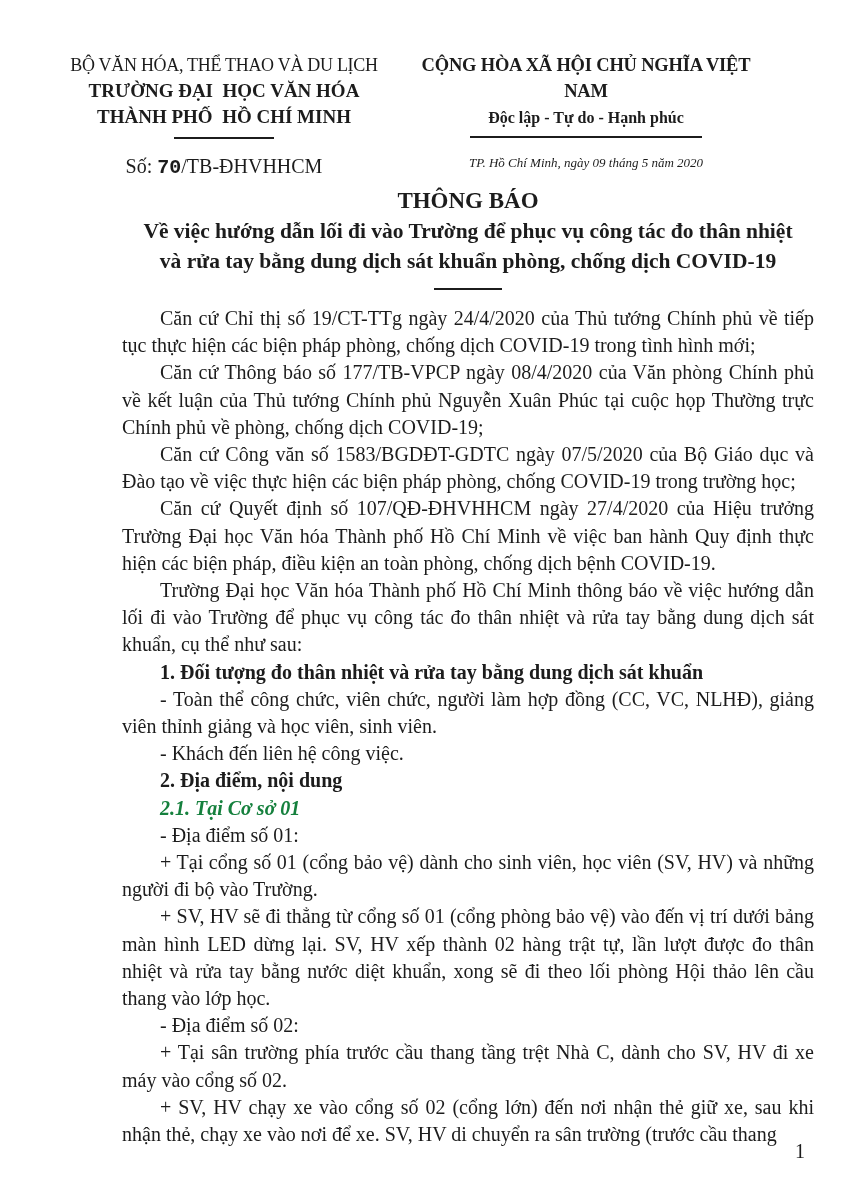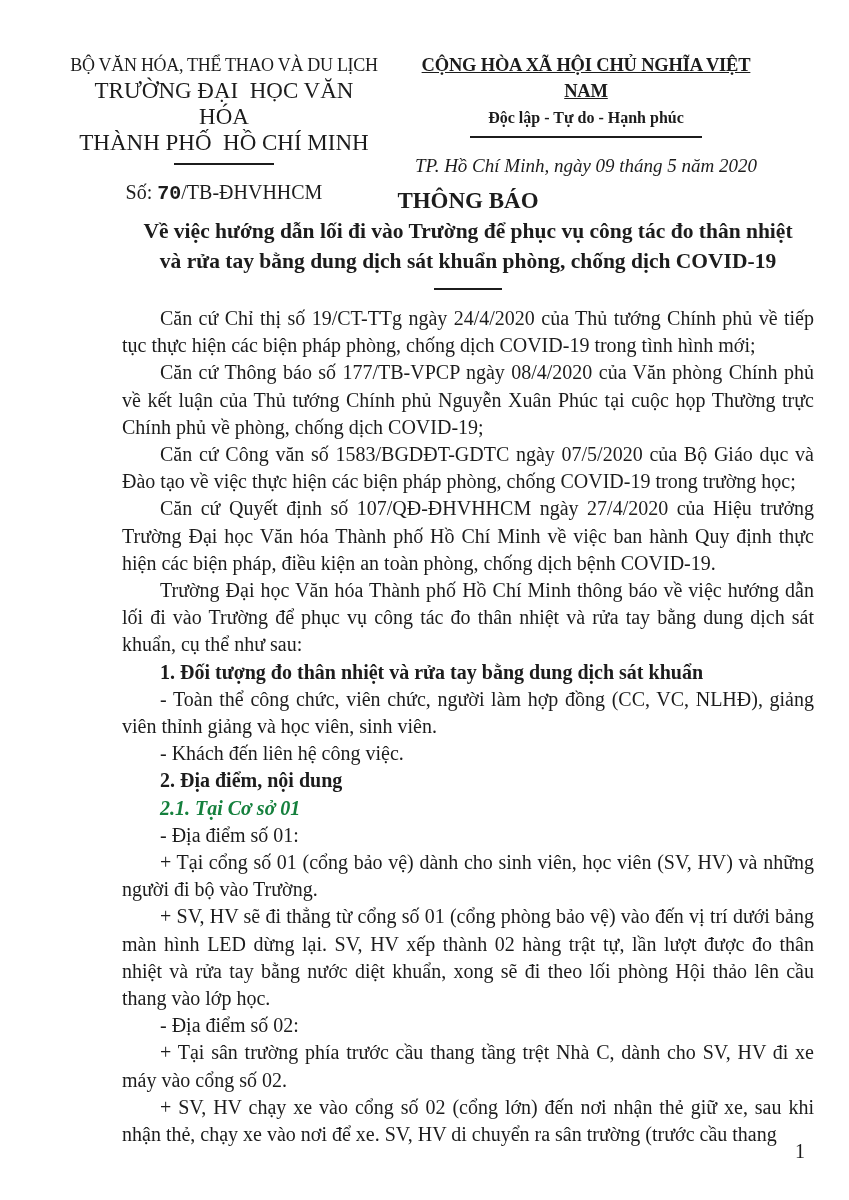--- a/index.html
+++ b/index.html
@@ -15,33 +15,33 @@
   
   .hdr{
     position:absolute;top:52px;left:0;width:849px;
     display:flex;flex-direction:row;
   }
   .hdr-left{
     width:312px;margin-left:68px;
     text-align:center;
   }
   .hdr-left .l1{font-size:18px;line-height:26px;letter-spacing:-0.3px;white-space:pre-wrap;}
-  .hdr-left .l2,.hdr-left .l3{font-size:23px;line-height:26px;font-weight:normal;white-space:pre-wrap;}
+  .hdr-left .l2,.hdr-left .l3{font-size:19px;line-height:26px;font-weight:bold;white-space:pre-wrap;}
   .rule{background:#1c1c1c;height:2px;border:0;margin:6px auto 0 auto;}
   .rule-left{width:100px;margin-top:7px;}
   .hdr-left .so{font-size:20px;margin-top:16px;}
   .hdr-left .so b{font-weight:bold;font-family:Liberation Mono, monospace;}
   .hdr-right{
     width:376px;margin-left:18px;
     text-align:center;
   }
-  .hdr-right .l1{font-size:18.5px;line-height:26px;font-weight:bold;letter-spacing:-0.2px;text-decoration:underline;}
+  .hdr-right .l1{font-size:18.5px;line-height:26px;font-weight:bold;letter-spacing:-0.2px;}
   .hdr-right .l2{font-size:16px;line-height:28px;font-weight:bold;}
   .rule-right{width:232px;margin-top:4px;}
-  .hdr-right .date{font-size:19px;font-style:italic;margin-top:17px;white-space:nowrap;}
+  .hdr-right .date{font-size:13px;font-style:italic;margin-top:17px;white-space:nowrap;}
   
   .title{
     position:absolute;top:186px;left:122px;width:692px;
     text-align:center;
   }
   .title .main{font-size:23px;font-weight:bold;line-height:30px;}
   .title .sub{font-size:21.5px;font-weight:bold;line-height:30px;}
   .rule-title{width:68px;height:2px;margin-top:12px;}
   
   .body-text{

